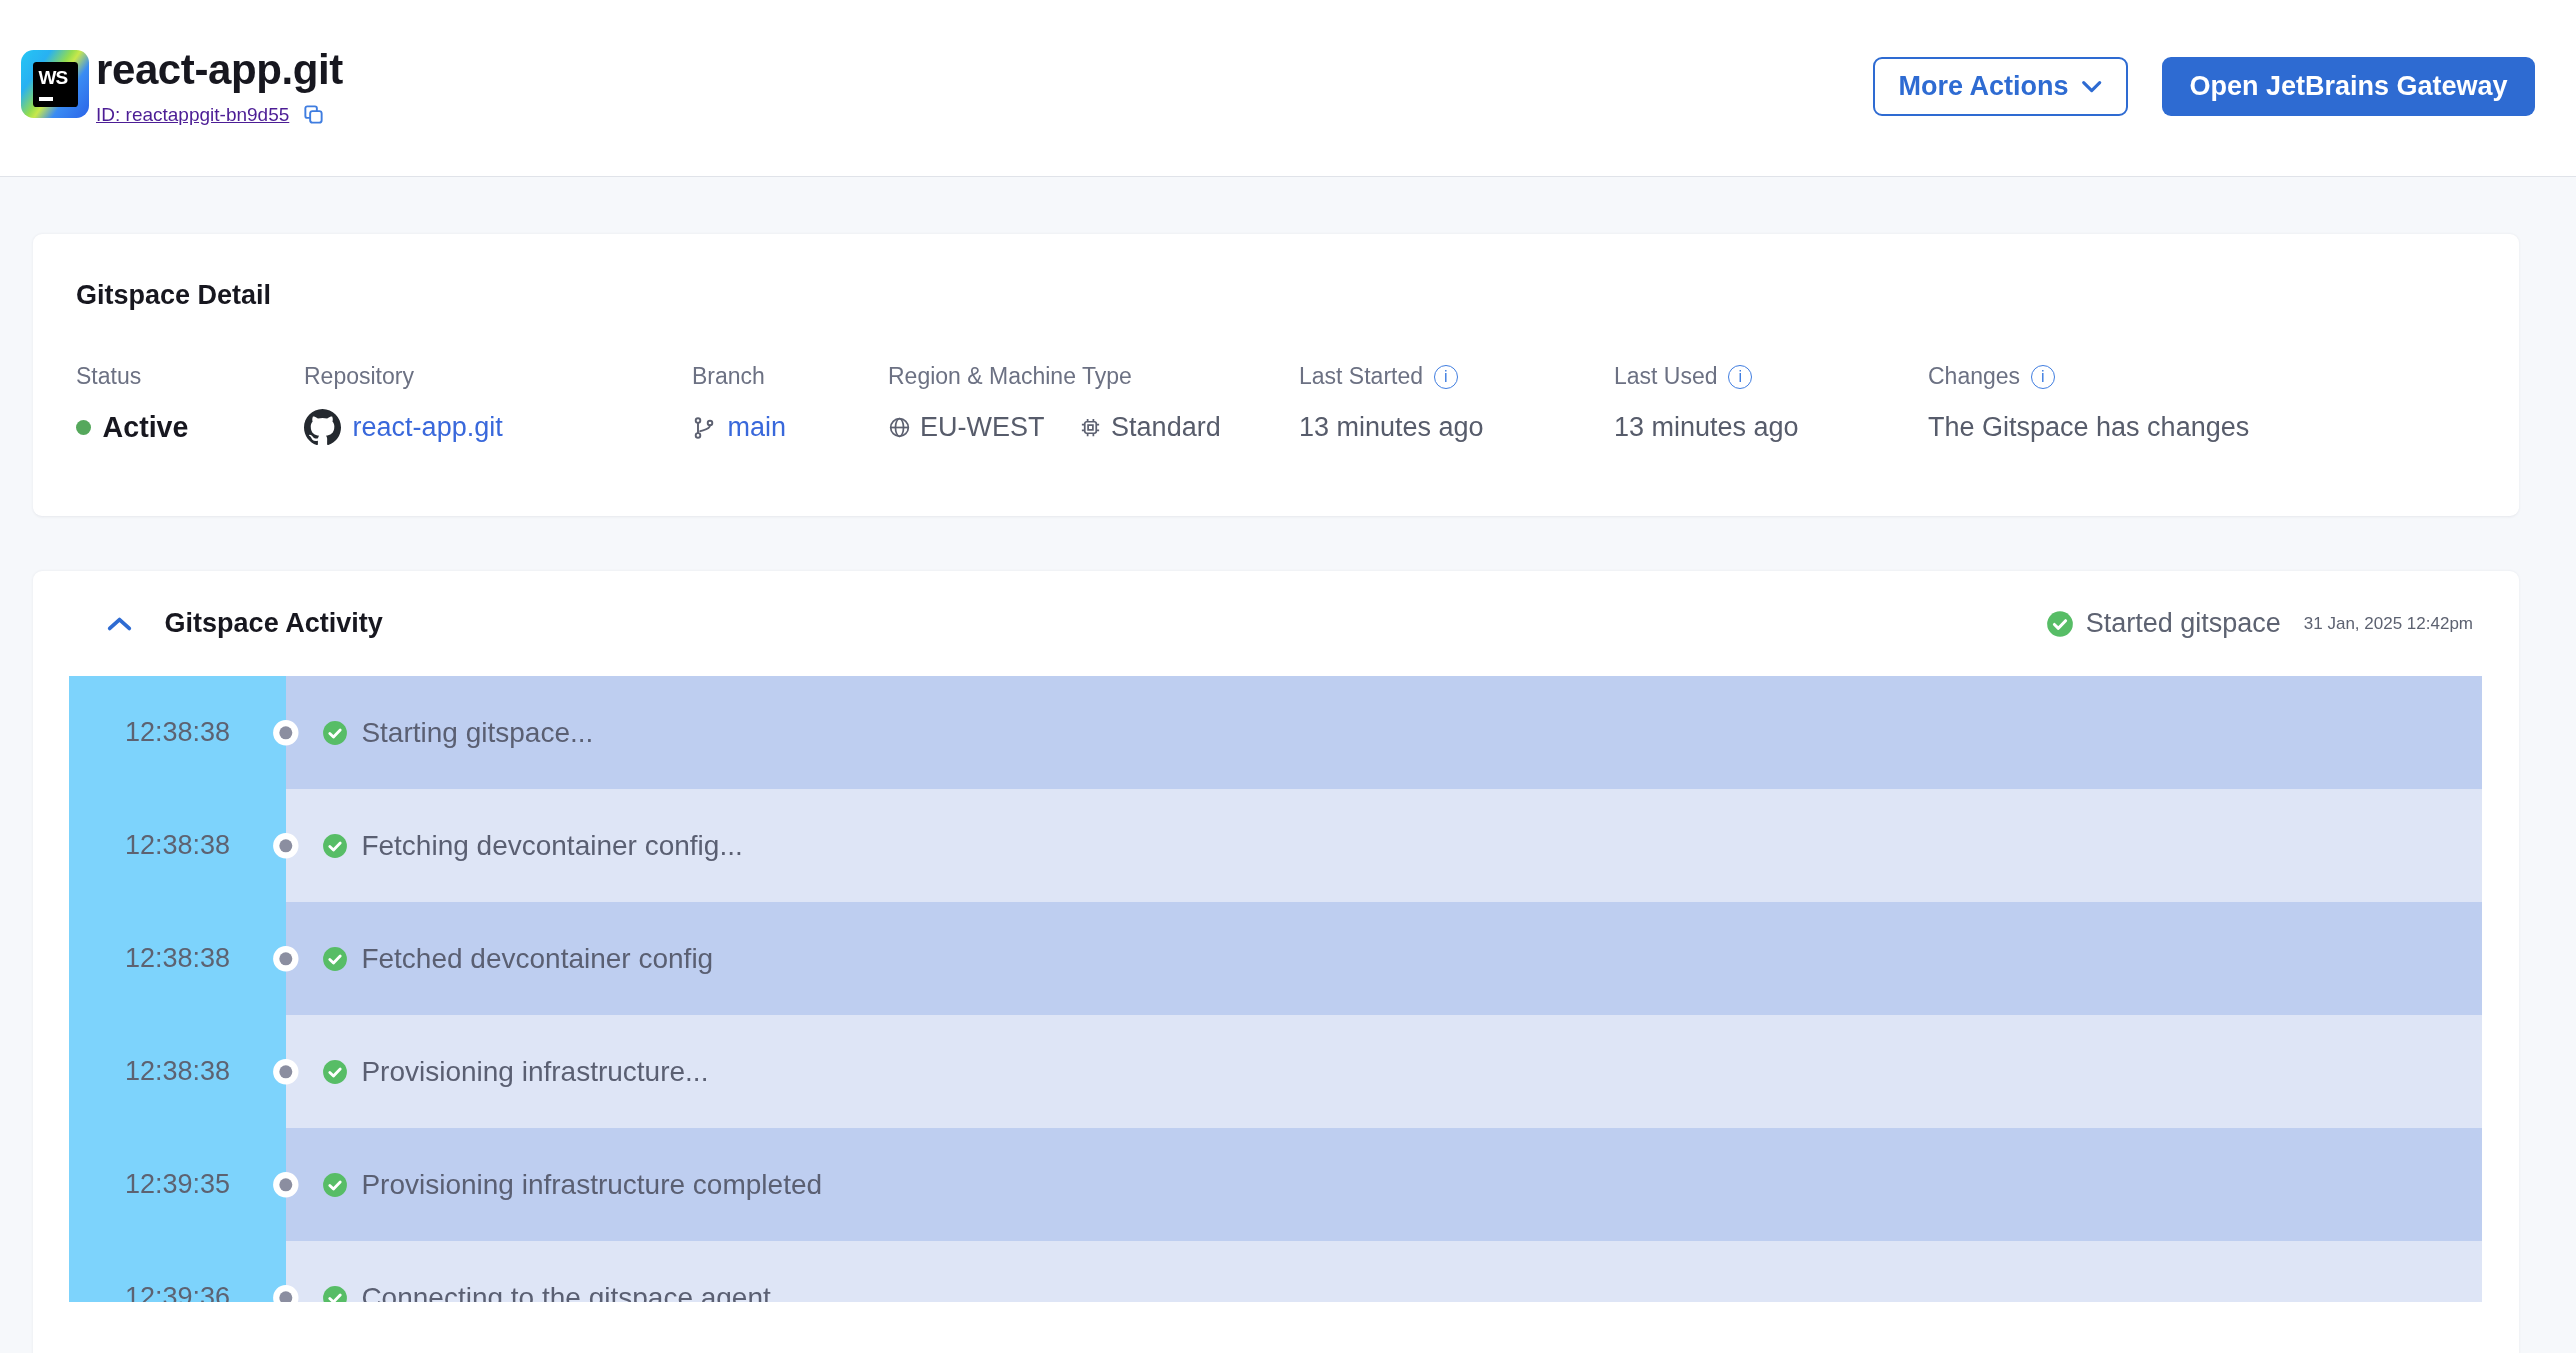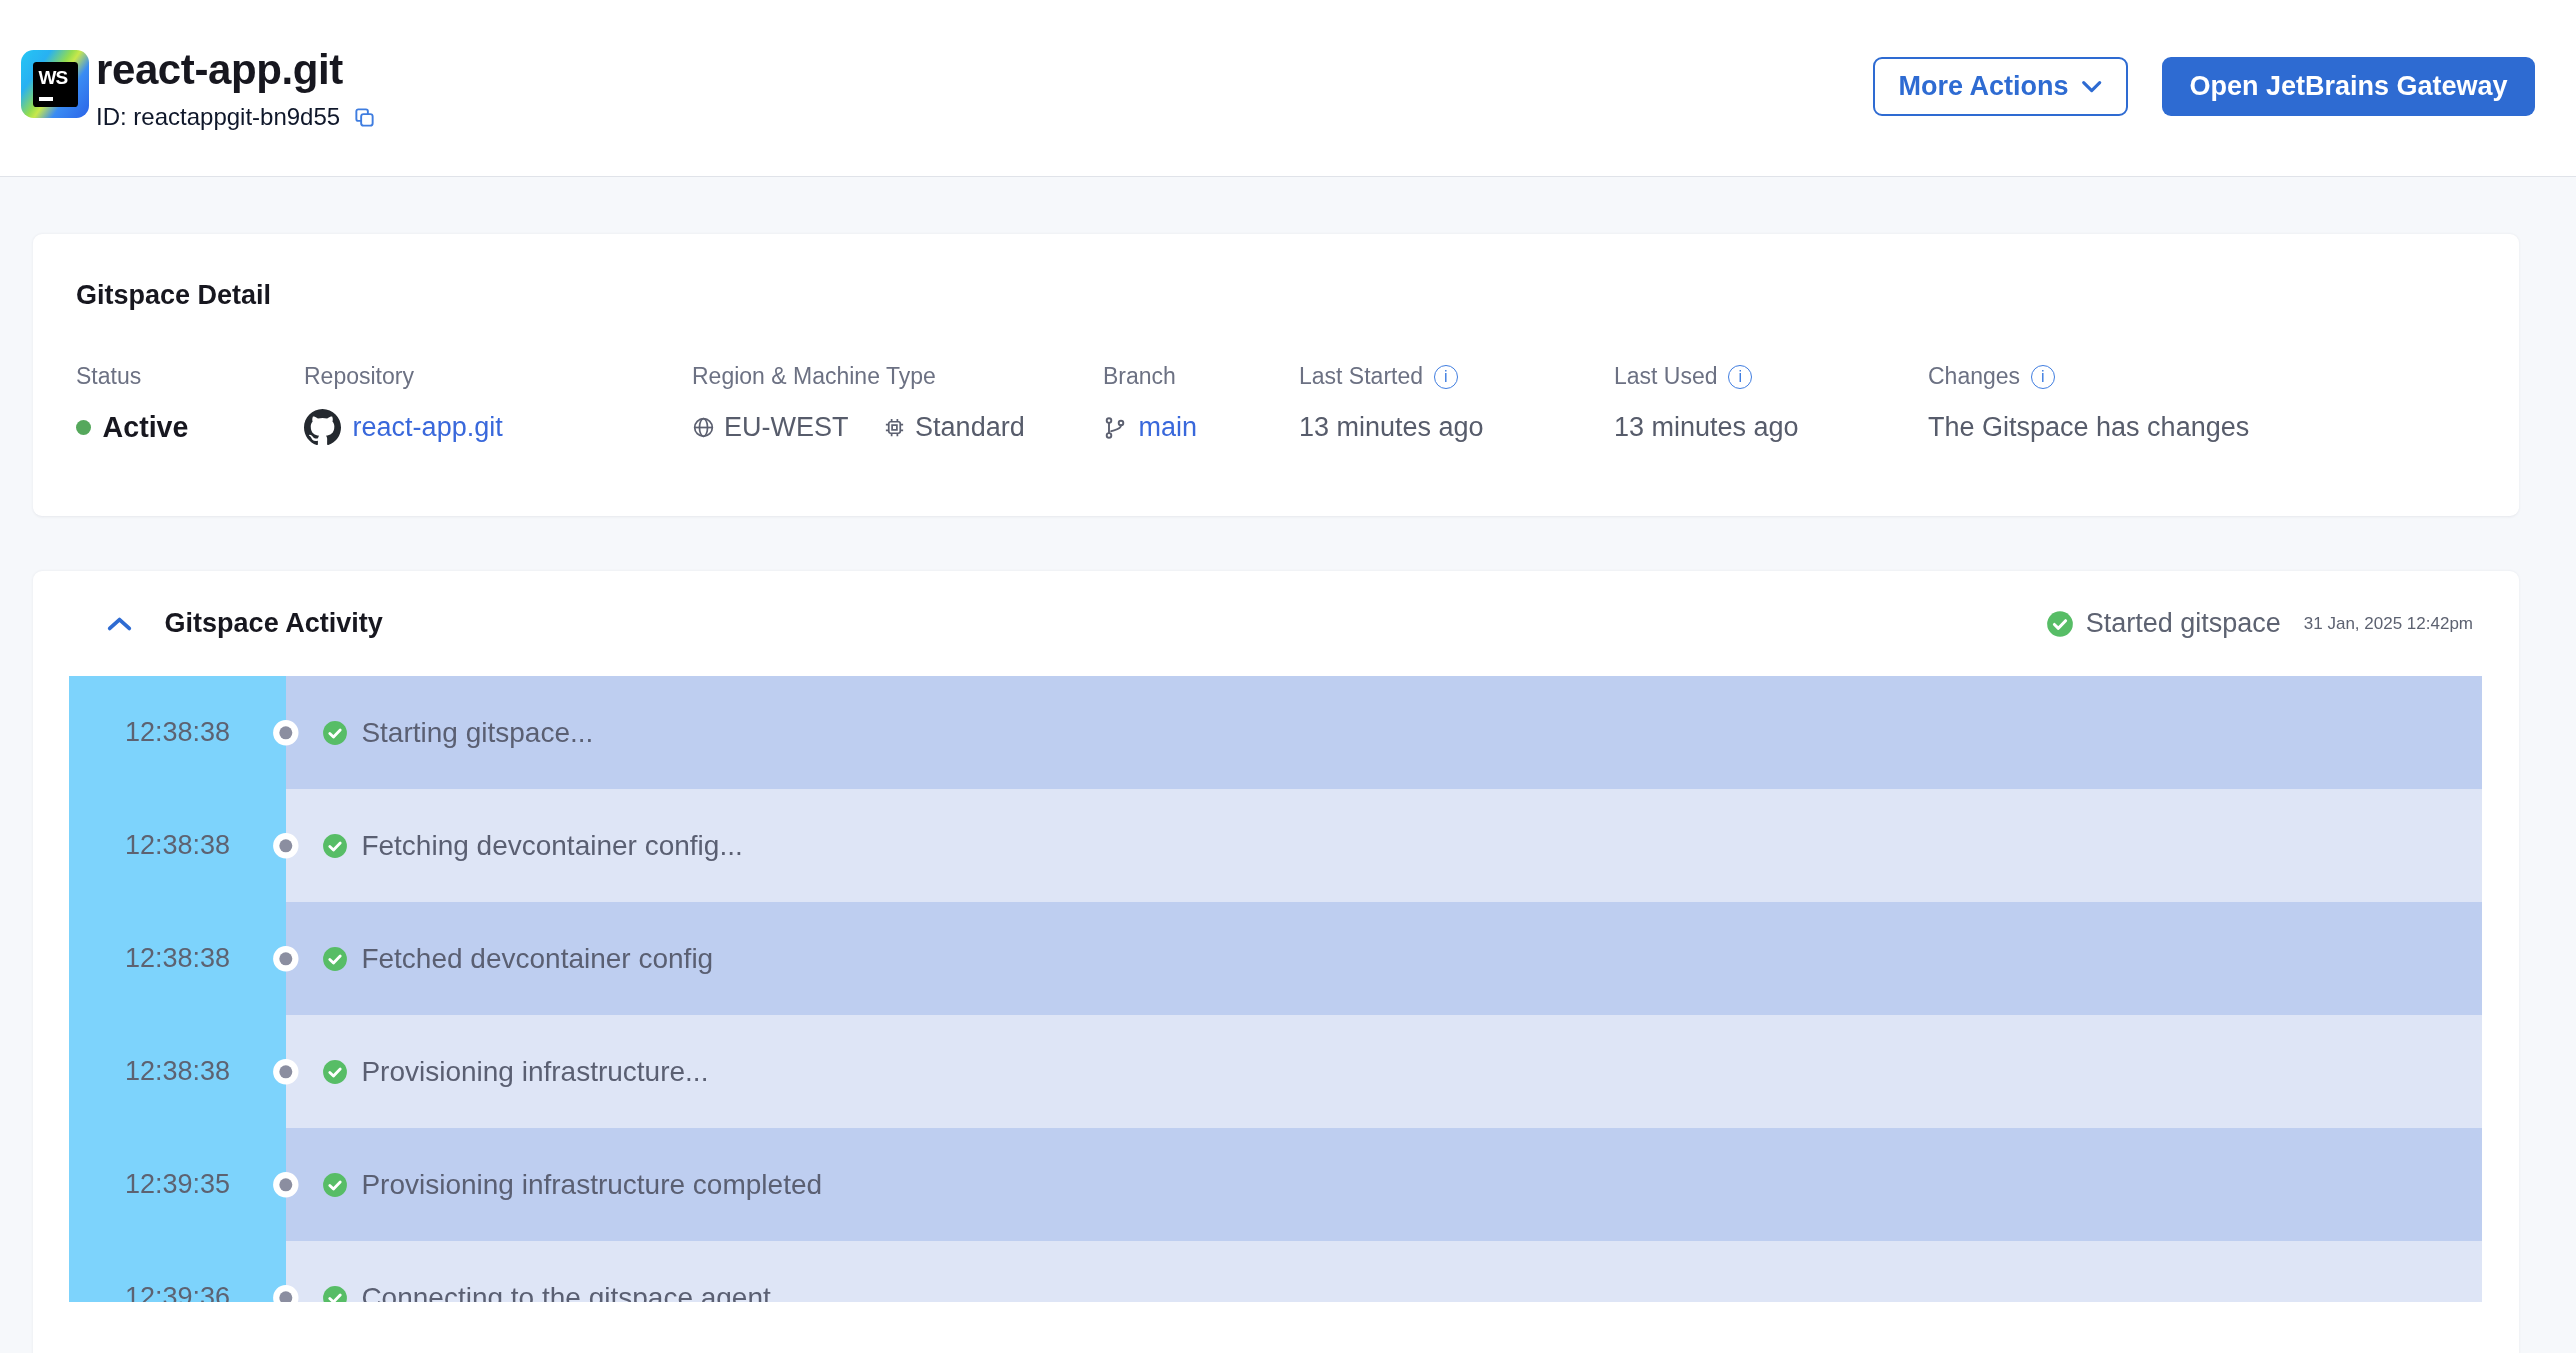--- a/index.html
+++ b/index.html
@@ -27,21 +27,21 @@
   .ws-inner .ws-text {
     position:absolute; left:5.4px; top:4.5px;
     color:#fff; font-size:19px; font-weight:700; letter-spacing:-0.9px;
   }
   .ws-inner .ws-underscore {
     position:absolute; left:6.2px; bottom:6.2px; width:14.3px; height:3.6px; background:#fff;
   }
   .title-block { position:absolute; left:96px; top:46px; }
   .page-title { font-size:42px; font-weight:700; color:#17171f; letter-spacing:-0.4px; }
   .id-row { margin-top:9px; display:flex; align-items:center; gap:12.5px; }
-  .id-text { font-size:24px; color:#0f172a; }
+  .id-text { font-size:19px; color:#4c1d95;text-decoration:underline; }
   .icon-btn { background:none; border:none; cursor:pointer; display:flex; align-items:center; }
 
   .btn {
     position:absolute; top:57px; height:59px; border-radius:9px;
     display:flex; align-items:center; justify-content:center; gap:12.5px;
     font-family:inherit; font-size:27px; font-weight:700; cursor:pointer;
   }
   .btn-outline {
     left:1873px; width:255px;
     background:#fff; border:2.2px solid #2e6bd2; color:#2e6bd2;
@@ -156,52 +156,52 @@
     <div class="field f-repo">
       <div class="field-label">Repository</div>
       <div class="field-value">
         <svg width="37" height="37" viewBox="0 0 24 24" fill="#24292f">
           <path d="M12 0C5.37 0 0 5.37 0 12c0 5.31 3.435 9.795 8.205 11.385.6.105.825-.255.825-.57 0-.285-.015-1.23-.015-2.235-3.015.555-3.795-.735-4.035-1.41-.135-.345-.72-1.41-1.23-1.695-.42-.225-1.02-.78-.015-.795.945-.015 1.62.87 1.845 1.23 1.08 1.815 2.805 1.305 3.495.99.105-.78.42-1.305.765-1.605-2.67-.3-5.46-1.335-5.46-5.925 0-1.305.465-2.385 1.23-3.225-.12-.3-.54-1.53.12-3.18 0 0 1.005-.315 3.3 1.23.96-.27 1.98-.405 3-.405s2.04.135 3 .405c2.295-1.56 3.3-1.23 3.3-1.23.66 1.65.24 2.88.12 3.18.765.84 1.23 1.905 1.23 3.225 0 4.605-2.805 5.625-5.475 5.925.435.375.81 1.095.81 2.22 0 1.605-.015 2.895-.015 3.3 0 .315.225.69.825.57A12.02 12.02 0 0 0 24 12c0-6.63-5.37-12-12-12z"></path>
         </svg>
         <a class="link" href="#">react-app.git</a>
       </div>
     </div>
 
+    <div class="field f-branch">
+      <div class="field-label">Branch</div>
+      <div class="field-value">
+        <svg width="24" height="24" viewBox="0 0 24 24" fill="none" stroke="#5c6070" stroke-width="1.9">
+          <circle cx="6" cy="4.6" r="2.3"></circle>
+            <circle cx="6" cy="19.4" r="2.3"></circle>
+            <circle cx="18" cy="7" r="2.3"></circle>
+          <path d="M6 6.9 L6 17.1 M18 9.3 C18 13.4 12 13.8 8.2 15.2" stroke-linecap="round" fill="none"></path>
+        </svg>
+        <a class="link" href="#">main</a>
+      </div>
+    </div>
+
     <div class="field f-region">
       <div class="field-label">Region &amp; Machine Type</div>
       <div class="field-value">
         <span class="pair">
           <svg width="23" height="23" viewBox="0 0 24 24" fill="none" stroke="#5c6070" stroke-width="1.8">
             <circle cx="12" cy="12" r="9.2"></circle>
               <ellipse cx="12" cy="12" rx="4.2" ry="9.2"></ellipse>
               <path d="M2.8 12 H21.2"></path>
           </svg>
           <span>EU-WEST</span>
         </span>
         <span class="pair">
           <svg width="23" height="23" viewBox="0 0 24 24" fill="none" stroke="#5c6070" stroke-width="1.8">
             <rect x="6" y="6" width="12" height="12" rx="2"></rect>
               <rect x="9.5" y="9.5" width="5" height="5"></rect>
             <path d="M9 6V3 M15 6V3 M9 21v-3 M15 21v-3 M6 9H3 M6 15H3 M21 9h-3 M21 15h-3"></path>
           </svg>
           <span>Standard</span>
         </span>
-      </div>
-    </div>
-
-    <div class="field f-branch">
-      <div class="field-label">Branch</div>
-      <div class="field-value">
-        <svg width="24" height="24" viewBox="0 0 24 24" fill="none" stroke="#5c6070" stroke-width="1.9">
-          <circle cx="6" cy="4.6" r="2.3"></circle>
-            <circle cx="6" cy="19.4" r="2.3"></circle>
-            <circle cx="18" cy="7" r="2.3"></circle>
-          <path d="M6 6.9 L6 17.1 M18 9.3 C18 13.4 12 13.8 8.2 15.2" stroke-linecap="round" fill="none"></path>
-        </svg>
-        <a class="link" href="#">main</a>
       </div>
     </div>
 
     <div class="field f-started">
       <div class="field-label">
         <span>Last Started</span>
         <span class="info-icon">i</span>
       </div>
       <div class="field-value">
         <span>13 minutes ago</span>

